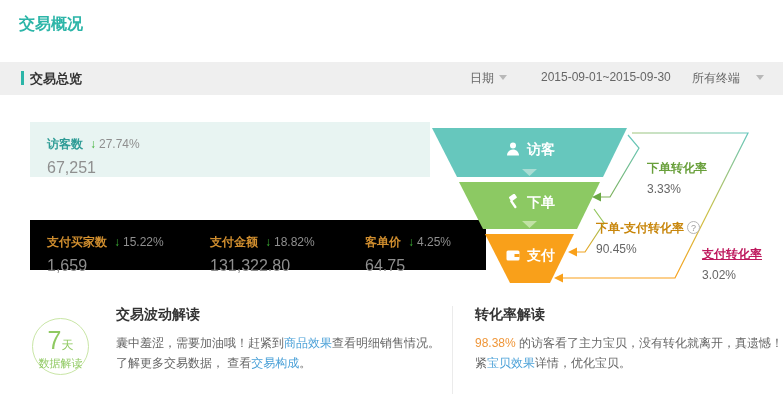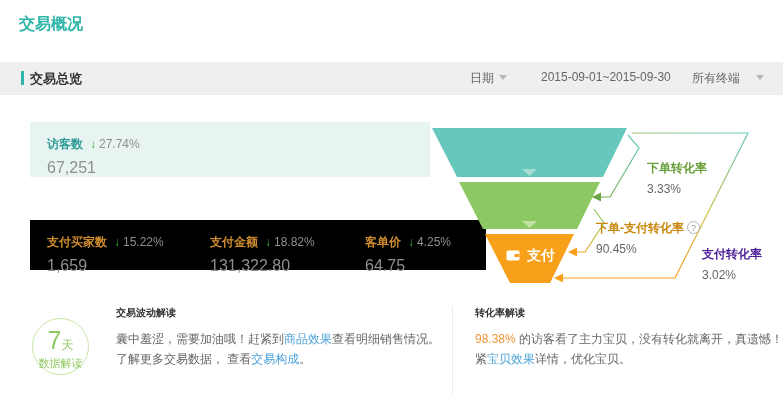--- a/index.html
+++ b/index.html
@@ -31,32 +31,32 @@
   .funnel-svg { position:absolute; left:420px; top:120px; width:363px; height:180px; }
   .stage { position:absolute; left:450px; width:160px; text-align:center; color:#fff; font-size:14px; font-weight:bold; }
   .stage-visitor { top:141px; } .stage-order { top:194px; } .stage-pay { top:247px; }
   .stage svg { vertical-align:-3px; margin-right:6px; }
 
   .conv { position:absolute; }
   .conv-label { font-size:12px; font-weight:bold; }
   .conv-value { font-size:12px; color:#666; margin-top:5px; }
   .conv1 { left:647px; top:160px; } .conv1 .conv-label { color:#689f3a; }
   .conv2 { left:596px; top:220px; } .conv2 .conv-label { color:#c8860b; }
-  .conv3 { left:702px; top:246px; } .conv3 .conv-label { color:#4c1d95; }
+  .conv3 { left:702px; top:246px; } .conv3 .conv-label { color:#be185d;text-decoration:underline; }
   .help { display:inline-block; width:13px; height:13px; line-height:12px; border:1px solid #b5b5b5; border-radius:50%; color:#999; font-size:9px; font-weight:normal; text-align:center; margin-left:3px; vertical-align:1px; cursor:pointer; background:#fff; }
 
   .badge { position:absolute; left:32px; top:318px; width:57px; height:57px; border:1px solid #c9e6a6; border-radius:50%; text-align:center; color:#8fc961; padding-top:7px; }
   .badge-num { font-size:25px; font-weight:normal; }
   .badge-unit { font-size:12px; }
   .badge-cap { font-size:11px; margin-top:1px; }
 
   .insight { position:absolute; top:306px; }
   .insight-left { left:116px; width:330px; }
   .insight-right { left:437px; width:346px; border-left:1px solid #ebebeb; padding-left:22px; min-height:88px;margin-left:15px; }
-  .insight h3 { font-size:10px; font-weight:bold; color:#333; margin-bottom:9px; }
+  .insight h3 { font-size:14px; font-weight:bold; color:#333; margin-bottom:9px; }
   .insight p { font-size:12px; color:#666; line-height:20px; }
   .link { color:#4ba1d8; text-decoration:none; cursor:pointer; }
   .hl { color:#ef9639; }
 </style>
 </head>
 <body>
 
 <div class="page">
 
   <div class="page-title">交易概况</div>
@@ -123,20 +123,34 @@
     <path d="M 208 15 L 219 28 L 190 77 L 181 77" fill="none" stroke="url(#g1)" stroke-width="1.2"></path>
     <polygon points="172,77 181,72.5 181,81.5" fill="#6aa844"></polygon>
 
     <path d="M 174 89 L 184 103 L 165 132 L 157 132" fill="none" stroke="url(#g2)" stroke-width="1.2"></path>
     <polygon points="148,132 157,127.5 157,136.5" fill="#f9a01a"></polygon>
 
     <path d="M 212 13 L 328 13 L 255 158 L 142 158" fill="none" stroke="url(#g3)" stroke-width="1.2"></path>
     <polygon points="134,158 143,153.5 143,162.5" fill="#f9a01a"></polygon>
   </svg>
 
+  <div class="stage stage-visitor">
+    <svg width="16" height="16" viewBox="0 0 16 16">
+        <circle cx="8" cy="4.6" r="3" fill="#fff"></circle>
+        <path d="M2 14.5c0-3.3 2.7-6 6-6s6 2.7 6 6z" fill="#fff"></path>
+      </svg><span>访客</span>
+  </div>
+  <div class="stage stage-order">
+    <svg width="16" height="16" viewBox="0 0 16 16">
+        <g fill="#fff">
+          <rect x="4.2" y="0.8" width="7" height="5" rx="1" transform="rotate(-35 8 3)"></rect>
+          <rect x="7" y="5.5" width="2.4" height="9.5" rx="1.2" transform="rotate(-35 8 10)"></rect>
+        </g>
+      </svg><span>下单</span>
+  </div>
   <div class="stage stage-pay">
     <svg width="16" height="16" viewBox="0 0 16 16">
         <rect x="1.5" y="3.5" width="13" height="10" rx="1.5" fill="#fff"></rect>
         <rect x="9.5" y="7" width="5" height="3" fill="#f9a01a"></rect>
       </svg><span>支付</span>
   </div>
 
   <div class="conv conv1">
     <div class="conv-label">下单转化率</div>
     <div class="conv-value">3.33%</div>

